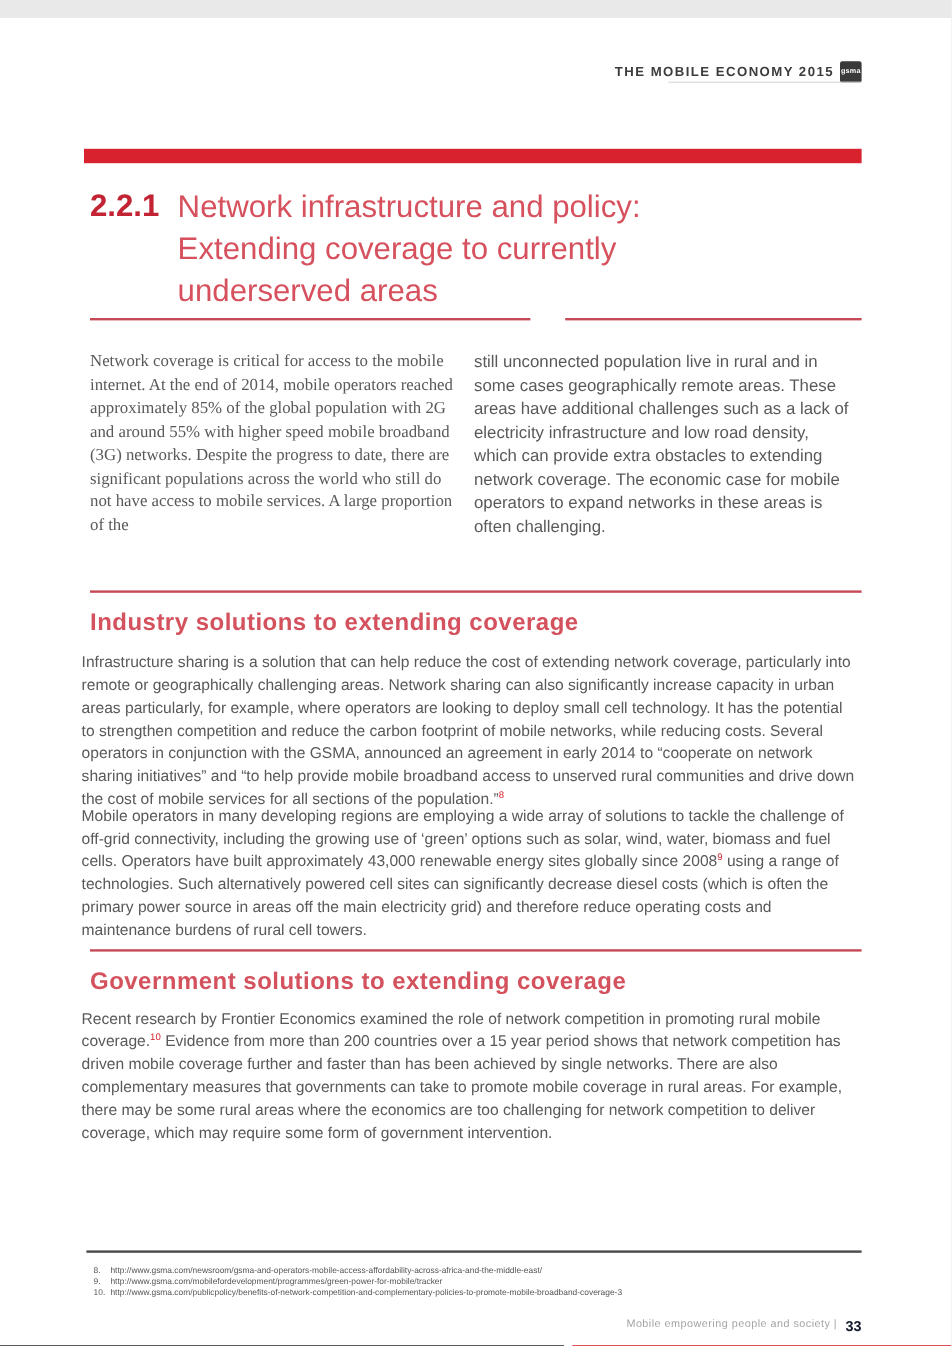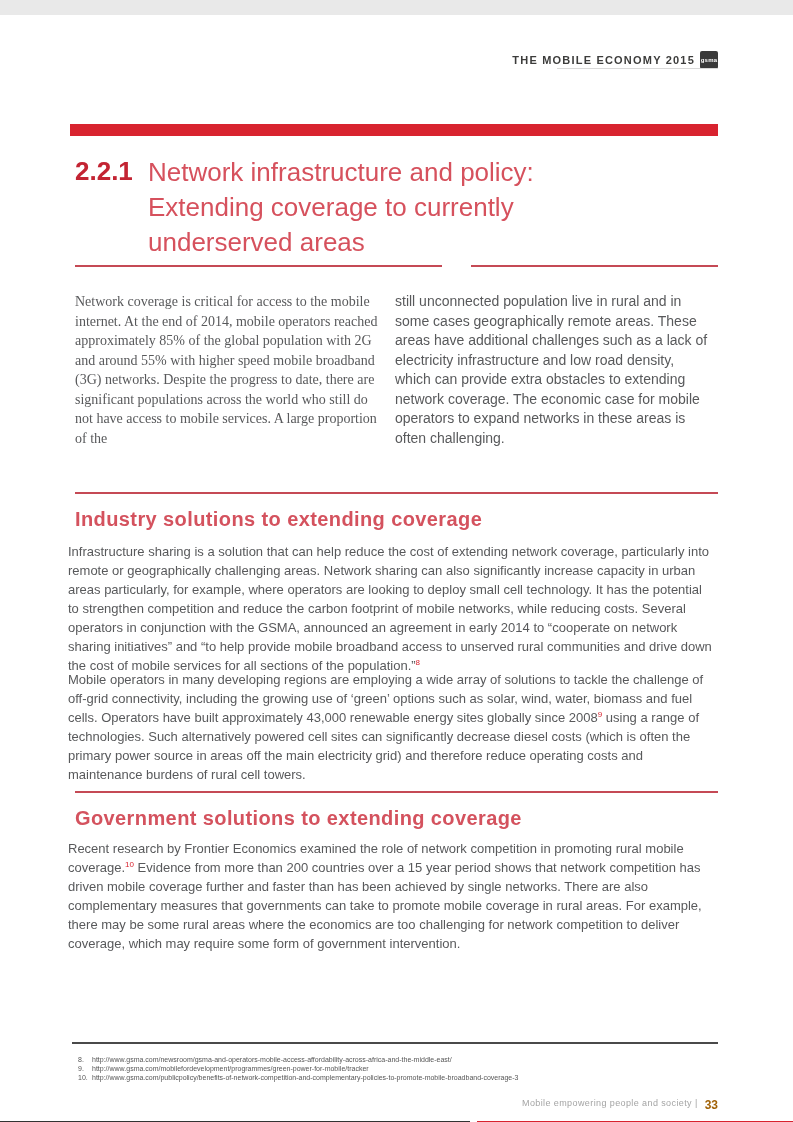--- a/index.html
+++ b/index.html
@@ -164,21 +164,21 @@
   }
   .footer-text {
     font-size: 9px;
     letter-spacing: 0.4px;
     color: #a4a4a4;
   }
   .footer-page {
     margin-left: 7px;
     font-size: 12px;
     font-weight: bold;
-    color: #a16207;
+    color: #0f172a;
   }
   
   .bottom-bar-dark {
     position: absolute;
     top: 1106px;
     left: 0;
     width: 470px;
     height: 16px;
     background: #333333;
   }

